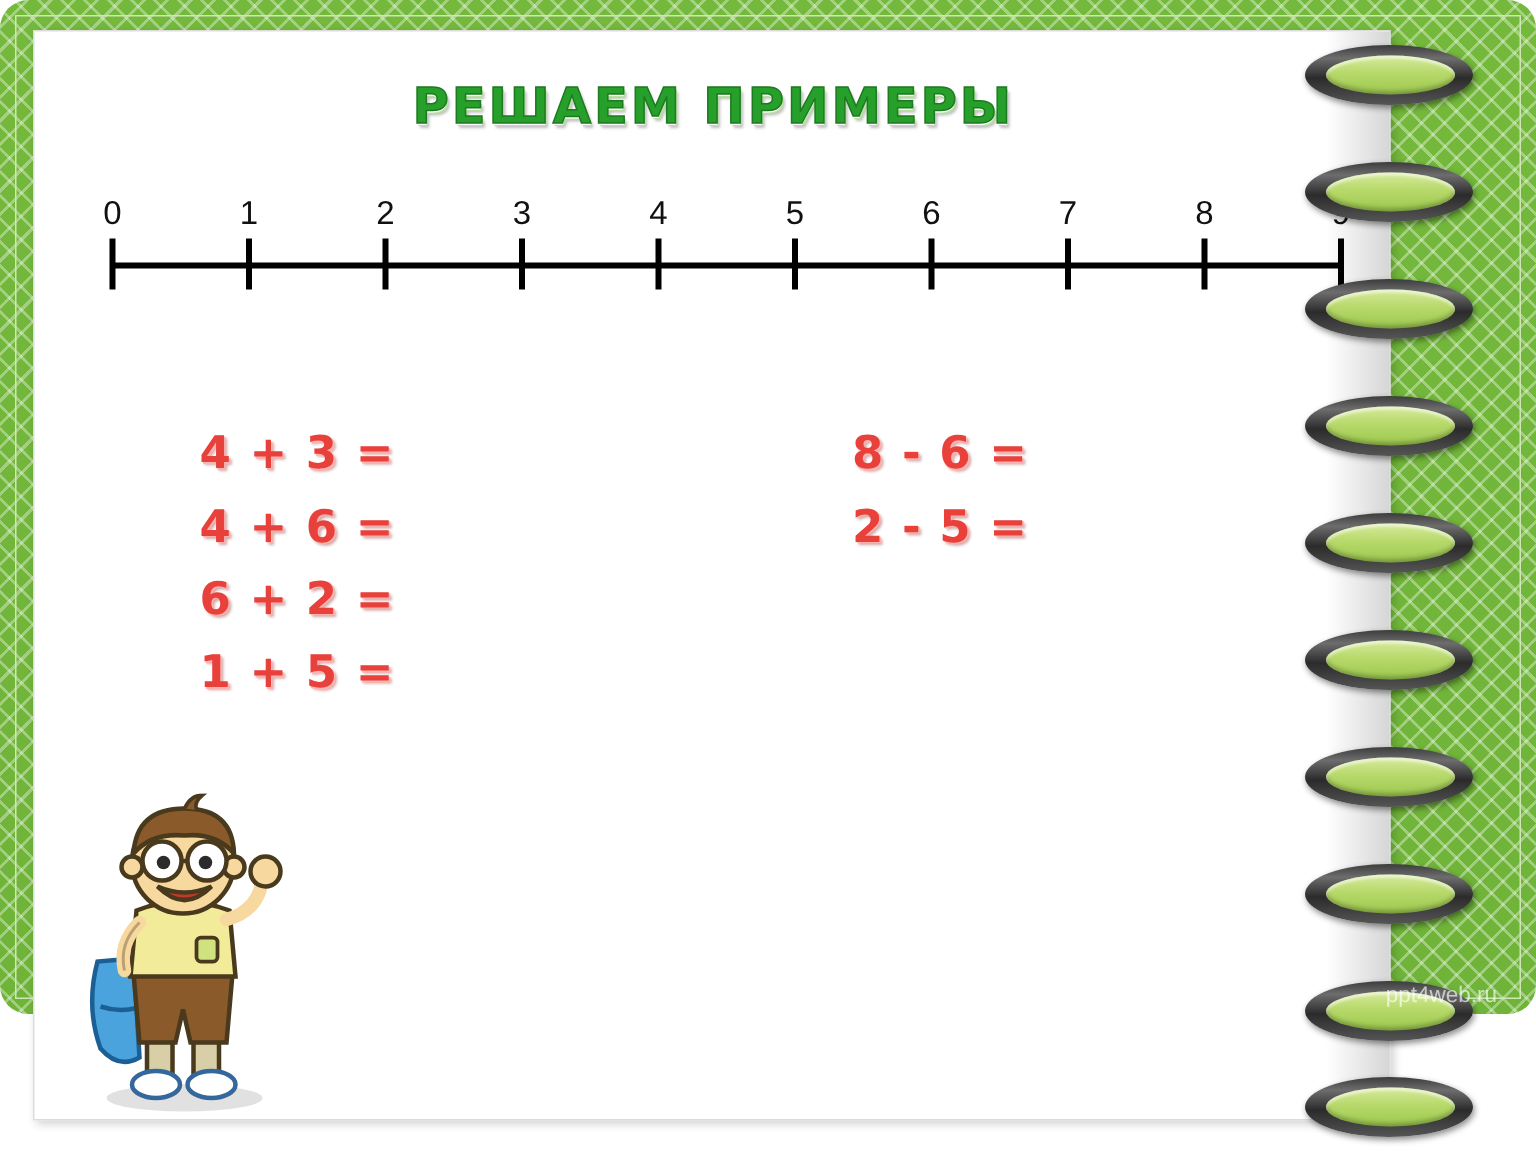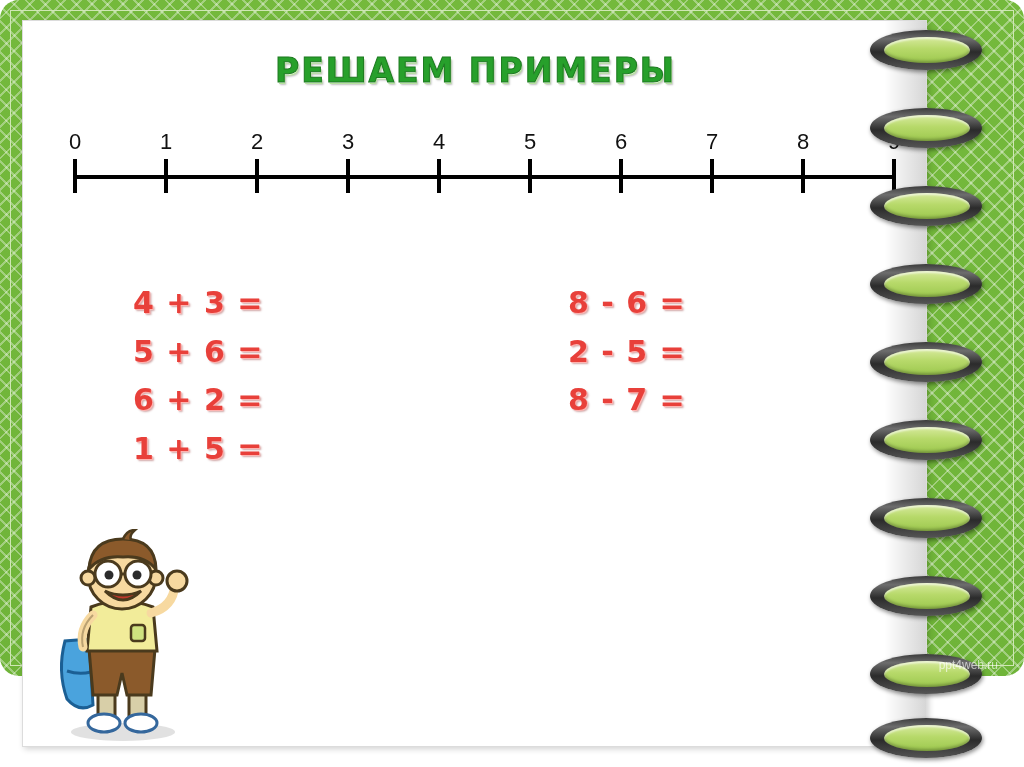--- a/index.html
+++ b/index.html
@@ -174,21 +174,21 @@
     left: 28px;
     top: 508px;
     width: 150px;
     height: 215px;
   }
 
   .watermark {
     position: absolute;
     right: 26px;
     bottom: 4px;
-    font-size: 12px;
+    font-size: 15px;
     color: rgba(255,255,255,0.65);
     font-family: "Liberation Sans", sans-serif;
   }
 </style>
 </head>
 <body>
 
 <div class="slide">
   <div class="slide-inner-border"></div>
 
@@ -218,28 +218,27 @@
       <div class="nl-tick" style="left:477px"></div>
       <div class="nl-tick" style="left:568px"></div>
       <div class="nl-tick" style="left:659px"></div>
       <div class="nl-tick" style="left:750px"></div>
       <div class="nl-tick" style="left:841px"></div>
     </div>
 
     <div class="examples">
       <div class="col col-left">
         <div class="expr">4 + 3 =</div>
-        <div class="expr">5 + 6 =</div>
+        <div class="expr">4 + 6 =</div>
         <div class="expr">6 + 2 =</div>
         <div class="expr">1 + 5 =</div>
       </div>
       <div class="col col-right">
         <div class="expr">8 - 6 =</div>
         <div class="expr">2 - 5 =</div>
-        <div class="expr">8 - 7 =</div>
       </div>
     </div>
 
     <div class="boy">
       <svg width="150" height="215" viewBox="0 0 150 215" xmlns="http://www.w3.org/2000/svg">
 
         <ellipse cx="72" cy="203" rx="52" ry="9" fill="#c9c9c9" opacity="0.55"></ellipse>
 
         <path d="M14 112 q-8 30 2 58 q12 14 26 6 l-4 -66 z" fill="#4aa3dd" stroke="#1b5f94" stroke-width="3"></path>
         <path d="M16 142 q12 4 24 1" stroke="#1b5f94" stroke-width="3" fill="none"></path>

